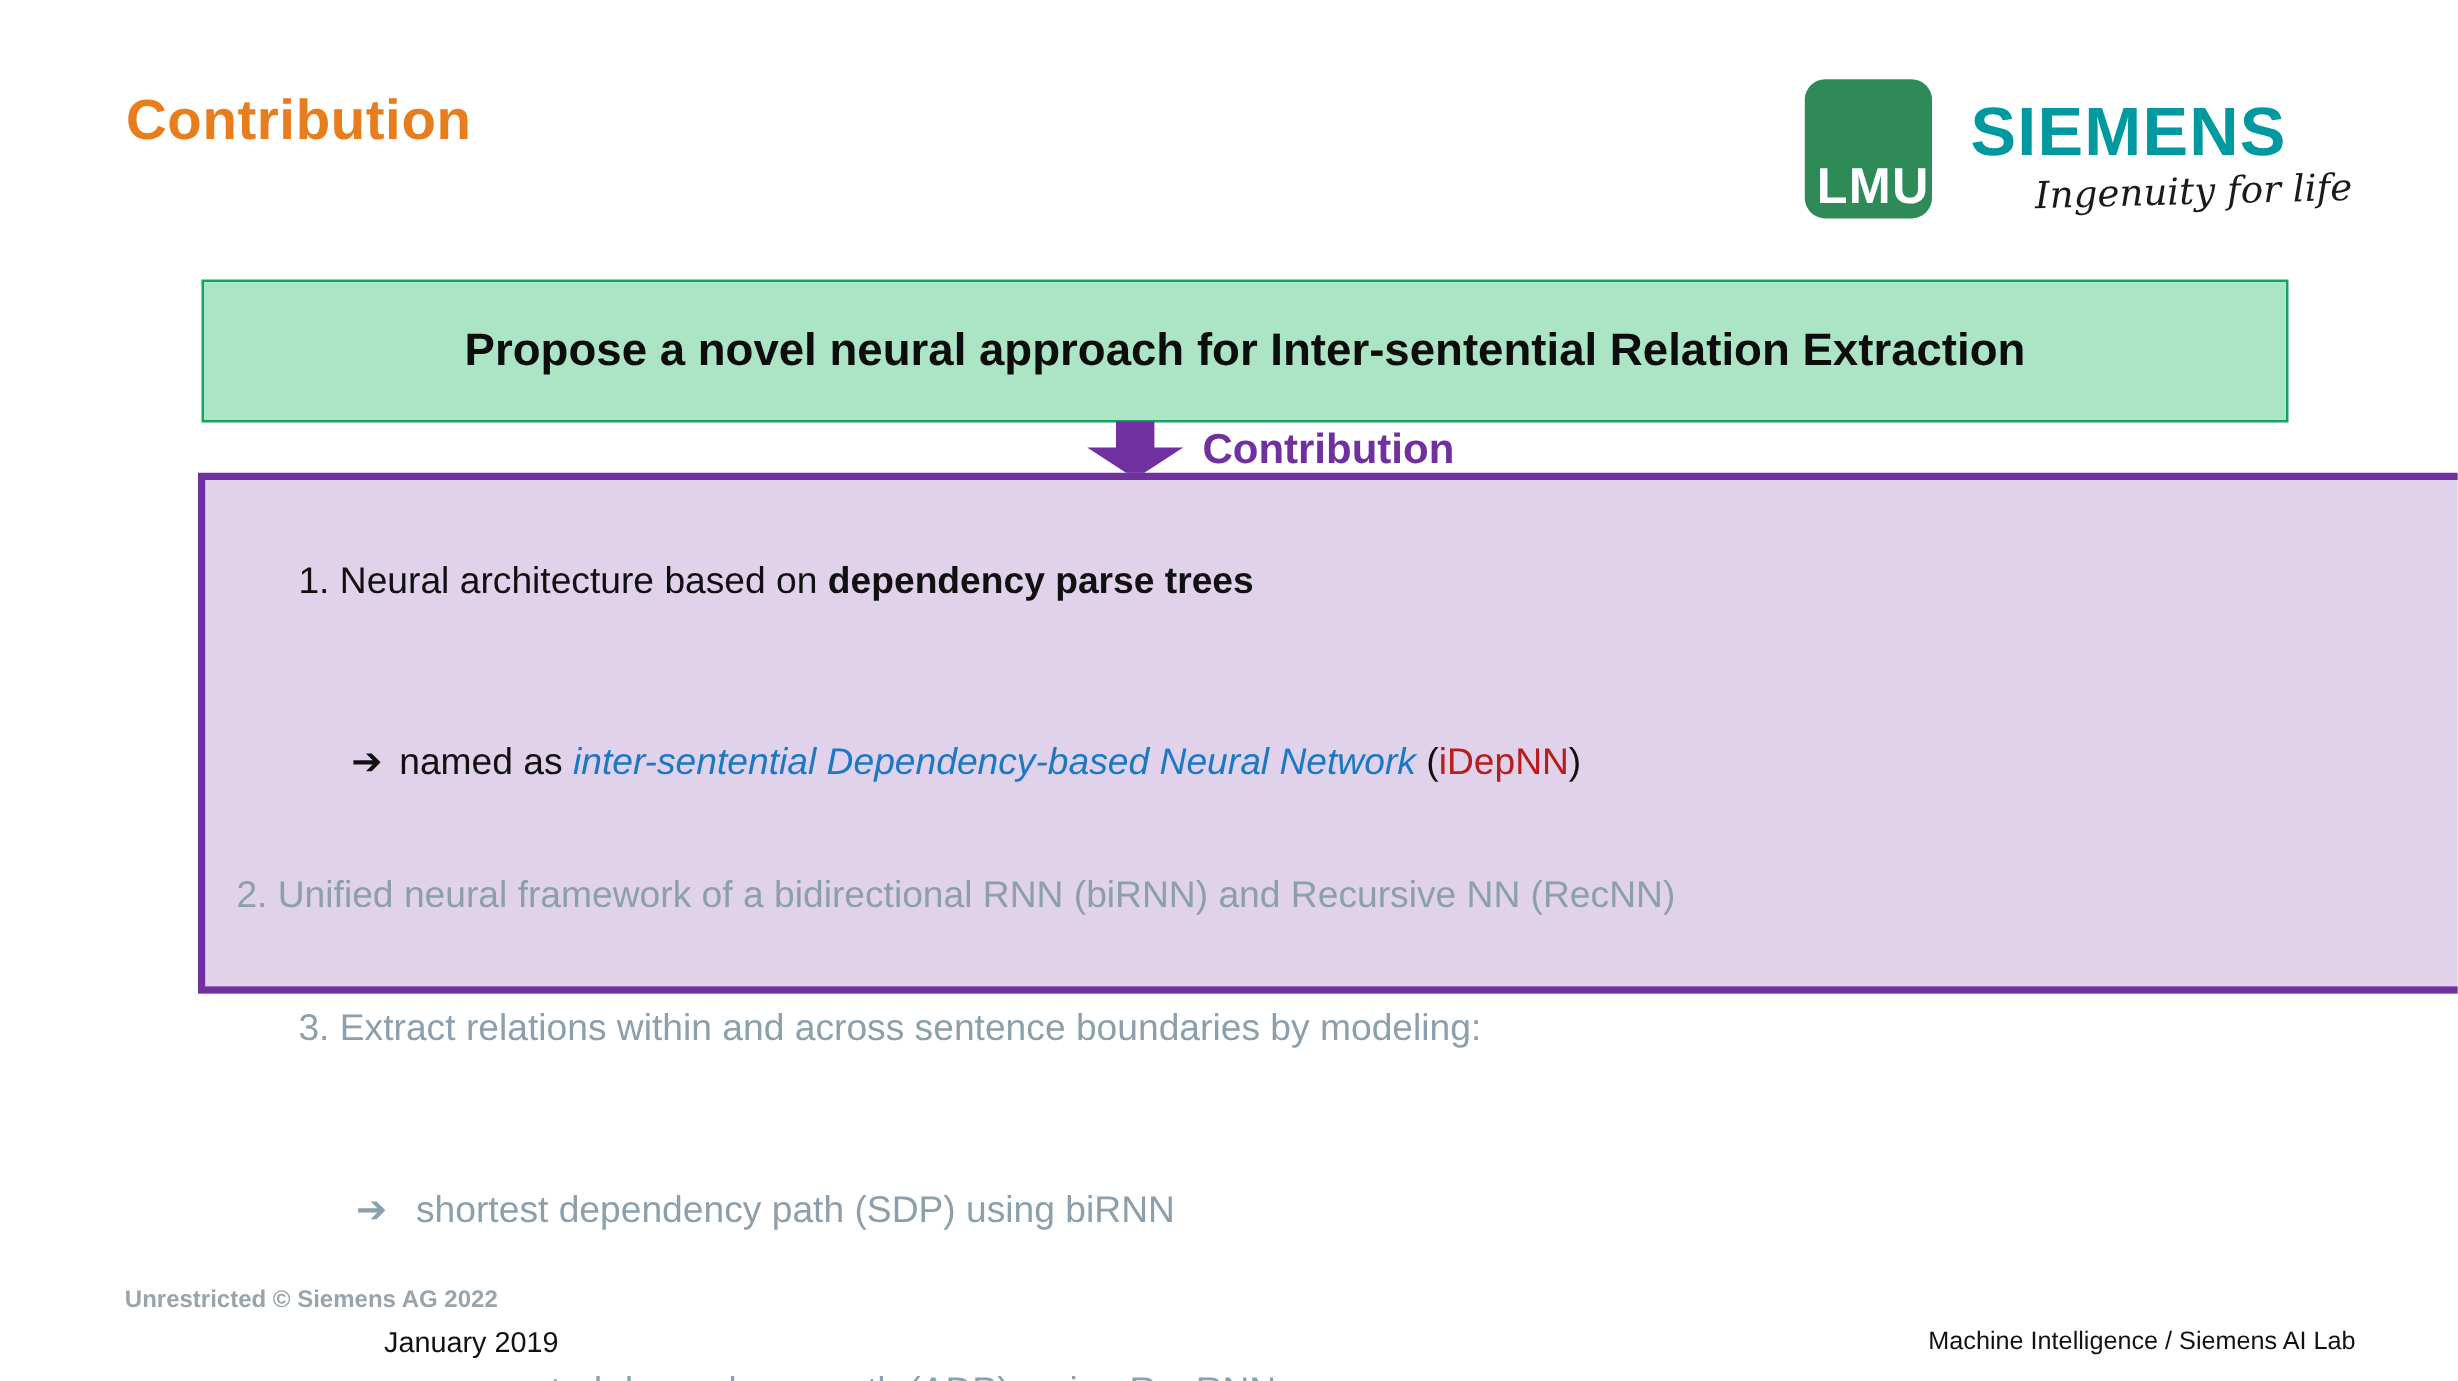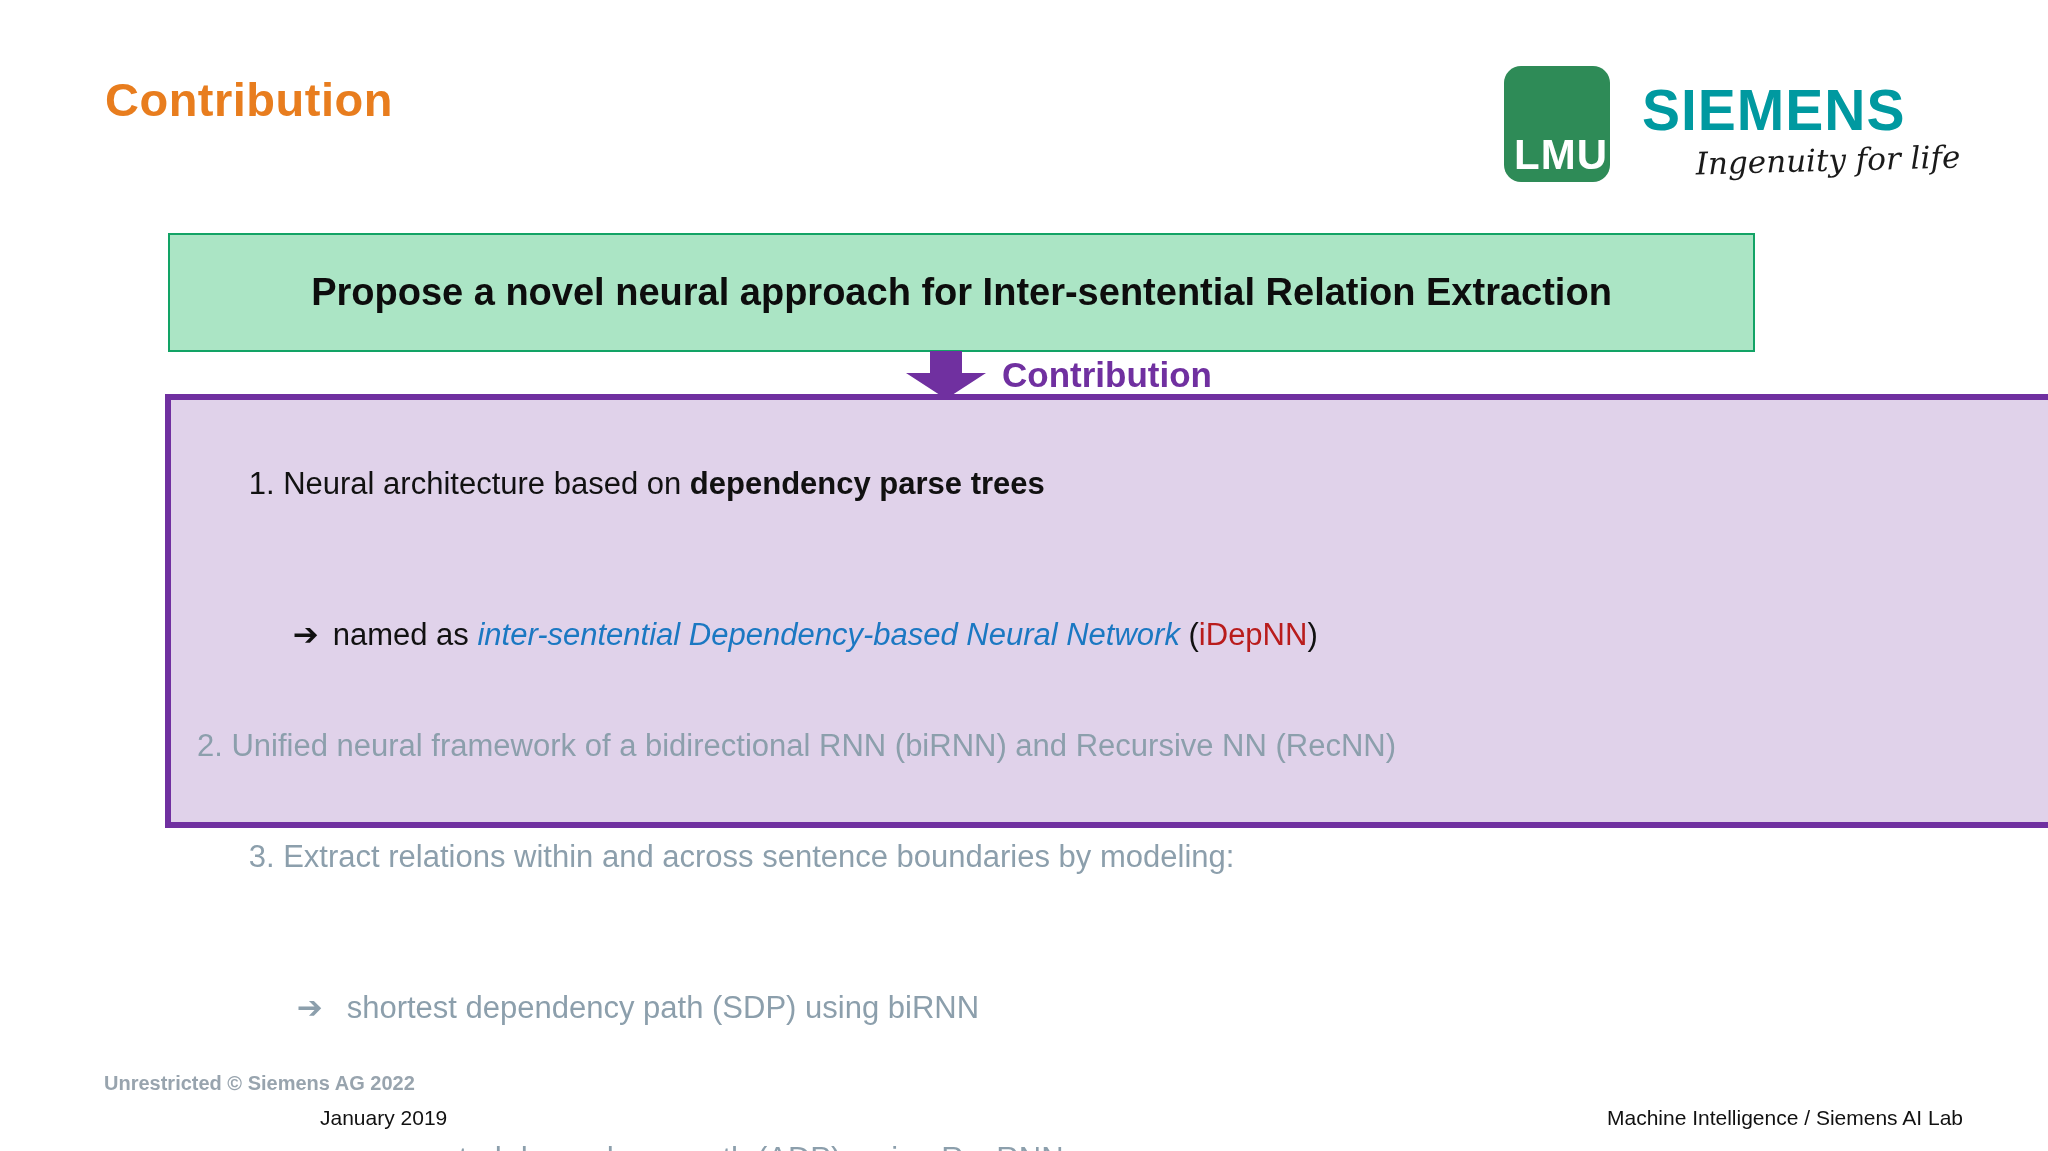--- a/index.html
+++ b/index.html
@@ -28,21 +28,21 @@
     font-size:57px;font-weight:bold;color:#0099A0;letter-spacing:1px;line-height:1;
   }
   .siemens-tagline{
     position:absolute;left:1688px;top:142px;width:280px;text-align:center;
     font-family:"DejaVu Serif", serif;font-style:italic;
     font-size:31px;color:#1a1a1a;transform:rotate(-1.5deg);white-space:nowrap;
   }
 
   
   .banner{
-    position:absolute;left:168px;top:233px;width:1587px;height:119px;
+    position:absolute;left:168px;top:233px;width:1739px;height:119px;
     background:#ABE5C5;border:2px solid #12A365;box-sizing:border-box;
     display:flex;align-items:center;justify-content:center;
   }
   .banner-text{
     font-size:38px;font-weight:bold;color:#0d0d0d;white-space:pre-wrap;
   }
 
   
   .down-arrow{position:absolute;left:906px;top:351px;width:80px;height:48px;}
   .arrow-label{
@@ -71,21 +71,21 @@
   .it{}
   .arrow-glyph{display:inline-block;margin-right:14px;}
   .arrow-glyph.wide{margin-right:24px;}
 
   
   .footer-restriction{
     position:absolute;left:104px;top:1072px;
     font-size:20px;font-weight:bold;color:#98A4AE;
   }
   .footer-page{position:absolute;left:104px;top:1106px;font-size:21px;color:#111111;margin-top:42px;}
-  .footer-date{position:absolute;left:320px;top:1106px;font-size:21px;color:#111111;}
+  .footer-date{position:absolute;left:320px;top:1106px;font-size:24px;color:#111111;}
   .footer-right{
     position:absolute;right:85px;top:1106px;font-size:21px;color:#111111;white-space:nowrap;
   }
 </style>
 </head>
 <body>
 
 <div class="slide">
 
   <div class="page-title">Contribution</div>

